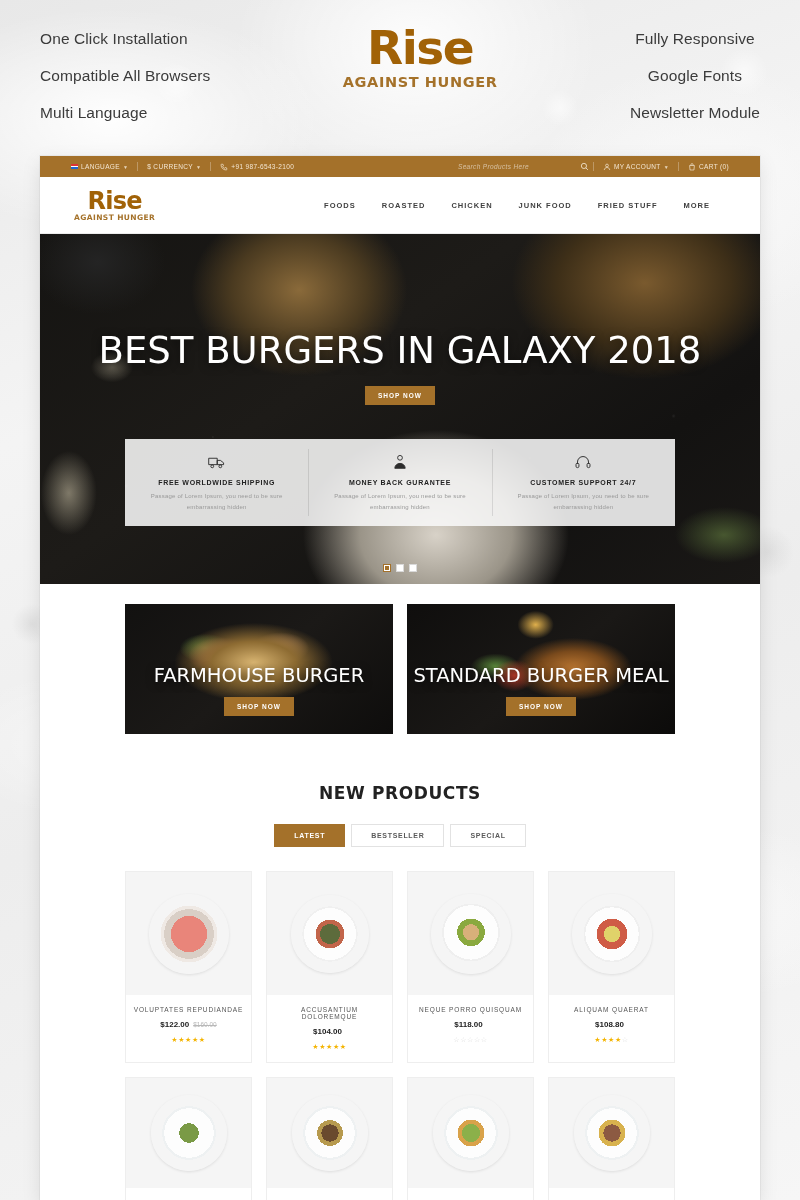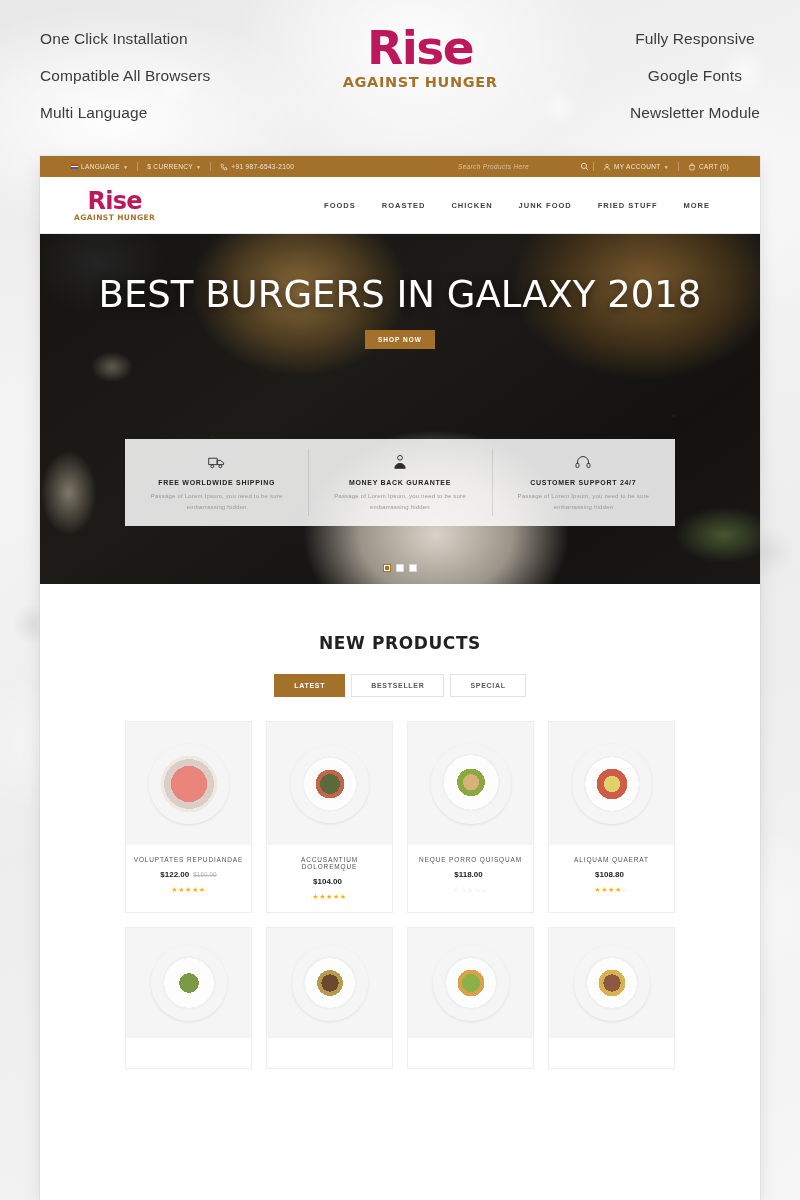--- a/index.html
+++ b/index.html
@@ -49,21 +49,21 @@
     font-size: 15.5px; color: #3b3b3b; letter-spacing: .1px;
     white-space: nowrap; font-weight: 400;
   }
 
   
   .logo-lockup { display: flex; flex-direction: column; align-items: center; margin-top: 2px; }
   .logo-word {
     position: relative;
     font-family: "DejaVu Sans", sans-serif;
     font-weight: 700; font-size: 47px; line-height: .95;
-    color: #be185d; letter-spacing: -1.5px;
+    color: #a16207; letter-spacing: -1.5px;
   }
   .logo-tag {
     font-family: "DejaVu Sans", sans-serif;
     font-weight: 700; font-size: 14.5px; letter-spacing: .6px;
     color: #a5722a; margin-top: 3px;
   }
   .logo-lockup.small .logo-word { font-size: 24px; letter-spacing: -.8px; }
   .logo-lockup.small .logo-tag { font-size: 7.5px; letter-spacing: .4px; margin-top: 1px; }
 
   
@@ -125,21 +125,21 @@
       radial-gradient(circle 2px at 24% 58%, rgba(255,255,255,.08), transparent 70%),
       radial-gradient(circle 2px at 68% 64%, rgba(255,255,255,.07), transparent 70%),
       radial-gradient(circle 3px at 88% 52%, rgba(255,255,255,.07), transparent 70%),
       radial-gradient(ellipse 70px 40px at 95% 86%, rgba(110,140,70,.55), transparent 70%),
       radial-gradient(ellipse 40px 60px at 4% 74%, rgba(225,215,185,.5), transparent 70%),
       radial-gradient(ellipse 30px 22px at 10% 38%, rgba(225,215,185,.35), transparent 70%);
   }
   .hero-inner {
     position: absolute; inset: 0; z-index: 2;
     display: flex; flex-direction: column; align-items: center;
-    padding-top: 39px;
+    padding-top: 95px;
   }
   .hero-title {
     font-family: "DejaVu Sans", sans-serif;
     font-size: 37px; font-weight: 400; color: #fff;
     letter-spacing: 0px; text-shadow: 0 2px 10px rgba(0,0,0,.55);
     white-space: nowrap;
   }
   .btn-gold {
     margin-top: 14px;
     background: #a4712a; color: #fff;
@@ -377,20 +377,30 @@
       </div>
     </div>
 
     <div class="dots">
       <span class="dot active"></span>
       <span class="dot"></span>
       <span class="dot"></span>
     </div>
   </div>
 
+  <div class="banners">
+    <div class="banner one">
+      <div class="banner-title">FARMHOUSE BURGER</div>
+      <button class="btn-gold" style="margin-top:0">SHOP NOW</button>
+    </div>
+    <div class="banner two">
+      <div class="banner-title">STANDARD BURGER MEAL</div>
+      <button class="btn-gold" style="margin-top:0">SHOP NOW</button>
+    </div>
+  </div>
 
   <div class="section">
     <div class="section-title">NEW PRODUCTS</div>
     <div class="tabs">
       <button class="tab active">LATEST</button>
       <button class="tab">BESTSELLER</button>
       <button class="tab">SPECIAL</button>
     </div>
   </div>
 

